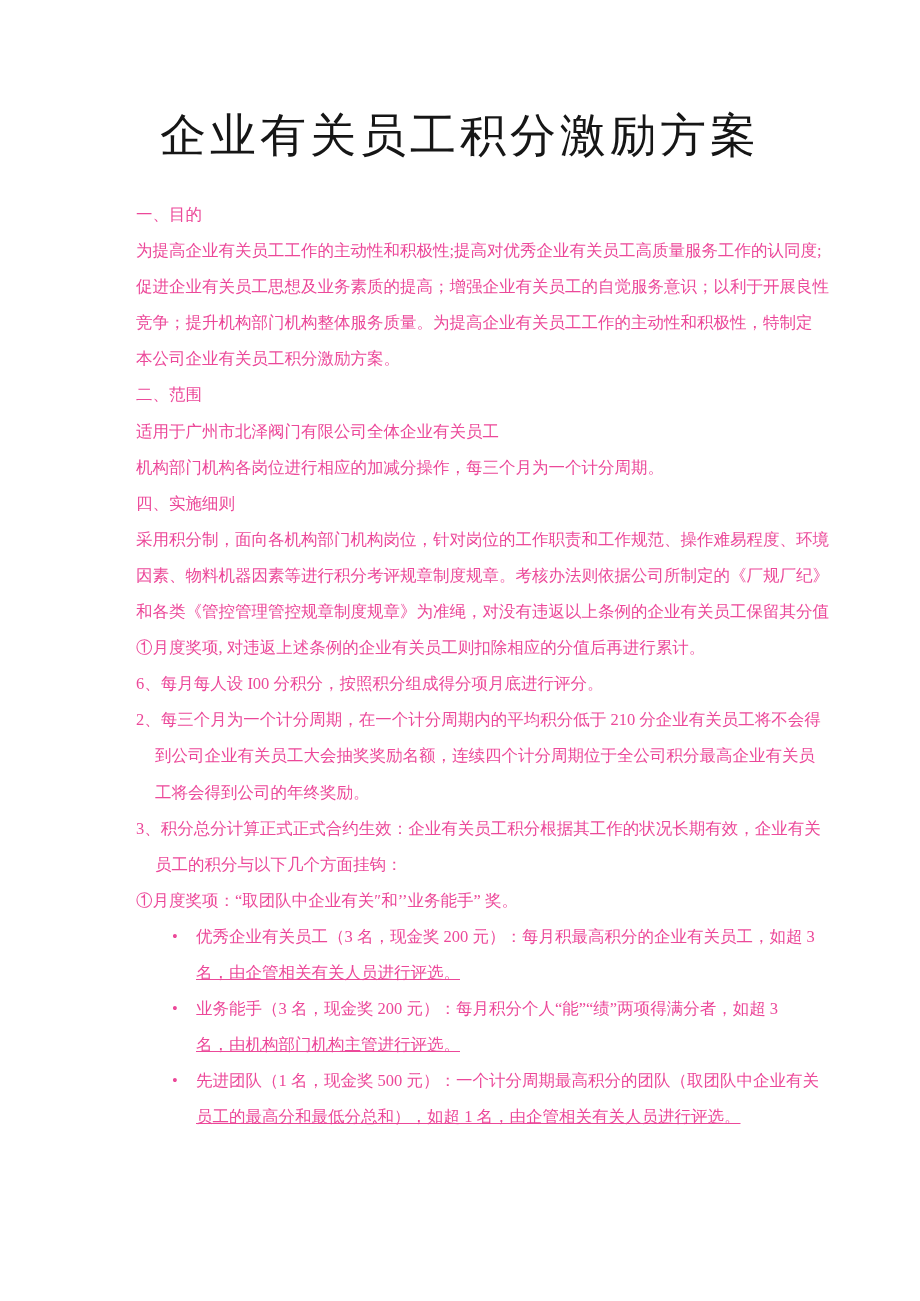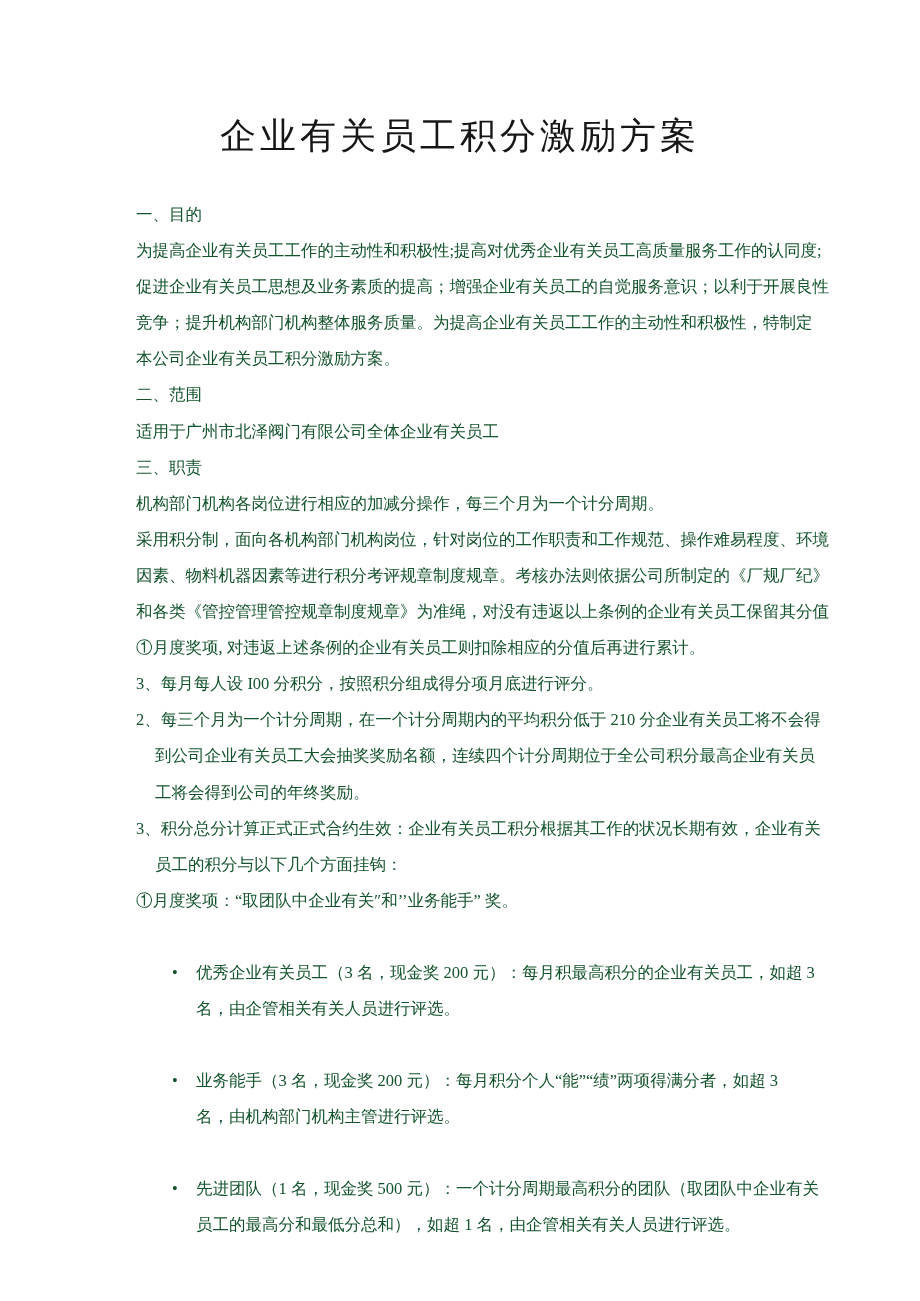--- a/index.html
+++ b/index.html
@@ -16,74 +16,74 @@
     position: absolute;
     inset: 0;
     background: #ffffff;
   }
   .doc-title {
     position: absolute;
     top: 114px;
     left: 0;
     width: 920px;
     text-align: center;
-    font-size: 36px;
+    font-size: 46px;
     line-height: 44px;
     letter-spacing: 4px;
     font-weight: 400;
     white-space: nowrap;
     color: #161616;
   }
   .doc-body {
     position: absolute;
     top: 197px;
     left: 136px;
     width: 692px;
   }
   .line {
     height: 36.1px;
     line-height: 36.1px;
     font-size: 16.5px;
     white-space: nowrap;
-    color: #14532d;
+    color: #ec4899;
   }
   
   .c1 { padding-left: 19px; }
   
-  .li { padding-left: 36px; margin-top: 36px; }
+  .li { padding-left: 36px; }
   .li .bullet {
     display: inline-block;
     width: 24px;
     font-size: 16.5px;
   }
   
-  .c2 { padding-left: 60px; }
+  .c2 { padding-left: 60px; text-decoration: underline; }
 </style>
 </head>
 <body>
 
 <div class="page">
 
   <div class="doc-title">企业有关员工积分激励方案</div>
 
   <div class="doc-body">
     <div class="line">一、目的</div>
     <div class="line">为提高企业有关员工工作的主动性和积极性;提高对优秀企业有关员工高质量服务工作的认同度;</div>
     <div class="line">促进企业有关员工思想及业务素质的提高；增强企业有关员工的自觉服务意识；以利于开展良性</div>
     <div class="line">竞争；提升机构部门机构整体服务质量。为提高企业有关员工工作的主动性和积极性，特制定</div>
     <div class="line">本公司企业有关员工积分激励方案。</div>
     <div class="line">二、范围</div>
     <div class="line">适用于广州市北泽阀门有限公司全体企业有关员工</div>
-    <div class="line">三、职责</div>
     <div class="line">机构部门机构各岗位进行相应的加减分操作，每三个月为一个计分周期。</div>
+    <div class="line">四、实施细则</div>
     <div class="line">采用积分制，面向各机构部门机构岗位，针对岗位的工作职责和工作规范、操作难易程度、环境</div>
     <div class="line">因素、物料机器因素等进行积分考评规章制度规章。考核办法则依据公司所制定的《厂规厂纪》</div>
     <div class="line">和各类《管控管理管控规章制度规章》为准绳，对没有违返以上条例的企业有关员工保留其分值</div>
     <div class="line">①月度奖项, 对违返上述条例的企业有关员工则扣除相应的分值后再进行累计。</div>
-    <div class="line">3、每月每人设 I00 分积分，按照积分组成得分项月底进行评分。</div>
+    <div class="line">6、每月每人设 I00 分积分，按照积分组成得分项月底进行评分。</div>
     <div class="line">2、每三个月为一个计分周期，在一个计分周期内的平均积分低于 210 分企业有关员工将不会得</div>
     <div class="line c1">到公司企业有关员工大会抽奖奖励名额，连续四个计分周期位于全公司积分最高企业有关员</div>
     <div class="line c1">工将会得到公司的年终奖励。</div>
     <div class="line">3、积分总分计算正式正式合约生效：企业有关员工积分根据其工作的状况长期有效，企业有关</div>
     <div class="line c1">员工的积分与以下几个方面挂钩：</div>
     <div class="line">①月度奖项：“取团队中企业有关″和’’业务能手” 奖。</div>
     <div class="line li">
       <span class="bullet">•</span><span>优秀企业有关员工（3 名，现金奖 200 元）：每月积最高积分的企业有关员工，如超 3</span>
     </div>
     <div class="line c2">名，由企管相关有关人员进行评选。</div>

